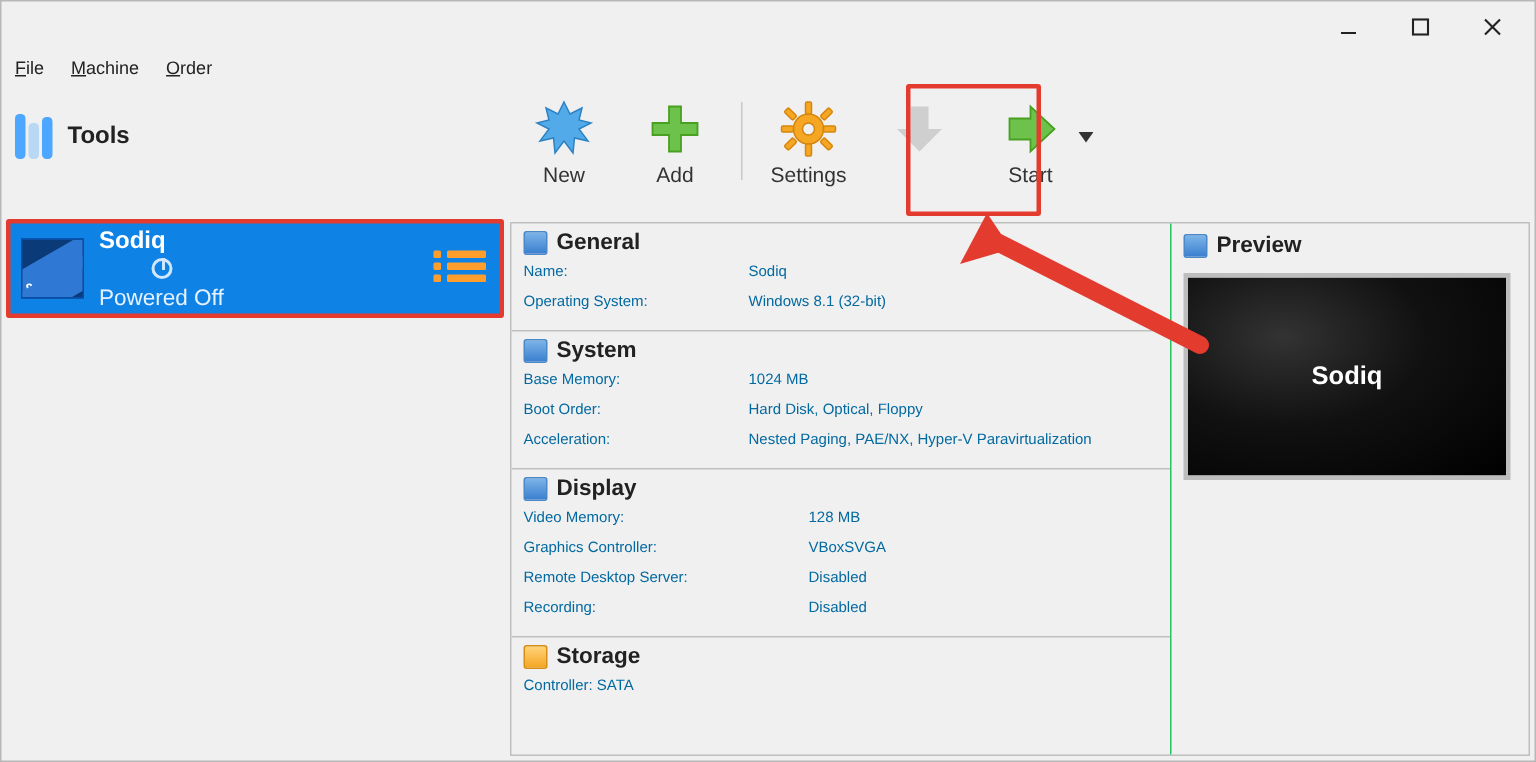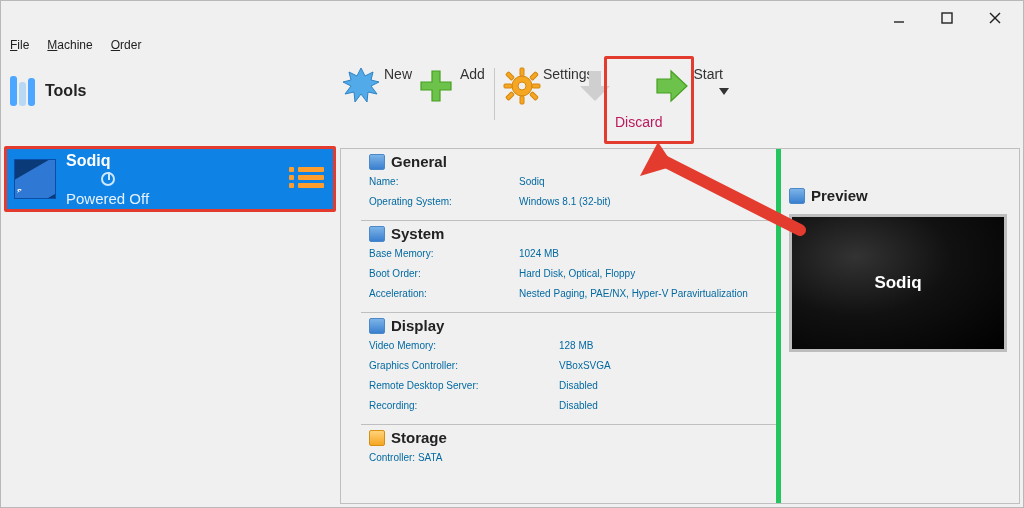--- a/index.html
+++ b/index.html
@@ -15,21 +15,21 @@
   .menubar span { }
   .menubar span::first-letter { text-decoration:underline; }
   
   .tools { position:absolute; left:10px; top:76px; display:flex; align-items:center; gap:10px; font-weight:700; font-size:16px; }
   .wrench { display:flex; gap:2px; align-items:flex-end; }
   .wrench .stick { width:7px; height:30px; border-radius:3px; background:#4da6ff; }
   .wrench .stick:nth-child(2){ height:24px; background:#b8d8f4; }
   .wrench .stick:nth-child(3){ height:28px; }
   
   .toolbar { position:absolute; left:340px; top:62px; display:flex; align-items:flex-start; gap:2px; }
-  .tbtn { display:flex; flex-direction:row; width:72px; padding:4px 0 2px; gap:2px; }
+  .tbtn { display:flex; flex-direction:column; align-items:center; width:72px; padding:4px 0 2px; gap:2px; }
   .tbtn .iconwrap { width:44px; height:40px; display:flex; align-items:center; justify-content:center; }
   .tbtn .lbl { font-size:14px; color:#333; }
   .tbtn.disabled .lbl { color:#be185d;margin-top:48px; }
   .divider { width:1px; height:52px; background:#c8c8c8; margin:6px 6px 0; }
   .caret { width:10px; height:40px; display:flex; align-items:flex-end; justify-content:center; padding-bottom:6px; margin-left:-6px; margin-right:4px; }
   .caret svg { width:10px; height:8px; }
   .redbox { border:3px solid #e43b2f; border-radius:2px; position:absolute; }
   
   .vmlist { position:absolute; left:4px; top:148px; width:330px; }
   .vmitem { background:#0f82e6; color:#fff; border-radius:0; padding:8px 10px; display:flex; align-items:center; gap:10px; position:relative; height:62px; }
@@ -41,33 +41,33 @@
   .vmtext { display:flex; flex-direction:column; gap:2px; }
   .vmname { font-weight:700; font-size:16px; }
   .vmstatus { display:flex; align-items:center; gap:4px; font-size:15px; color:#e6f2ff;flex-direction:column; }
   .vmstatus .pwr { width:14px; height:14px; border:2px solid #cfe7ff; border-radius:50%; position:relative; }
   .vmstatus .pwr::after { content:""; position:absolute; left:5px; top:-2px; width:2px; height:8px; background:#cfe7ff; }
   .vmmenu { position:absolute; right:10px; top:16px; }
   .vmmenu .bar { width:26px; height:5px; background:#ff9e2c; margin:3px 0; border-radius:1px; position:relative; }
   .vmmenu .bar::before { content:""; position:absolute; left:-9px; top:0; width:5px; height:5px; background:#ff9e2c; border-radius:1px; }
   
   .details { position:absolute; left:340px; top:148px; right:4px; bottom:4px; border:1px solid #bfbfbf; background:#f0f0f0; display:flex; }
-  .detailsMain { flex:1; border-right:5px solid #22c55e; overflow:hidden;margin-left:20px; }
+  .detailsMain { flex:1; border-right:1px solid #22c55e; overflow:hidden; }
   .detailsSide { width:238px; }
   .section { border-bottom:1px solid #bfbfbf; padding:4px 8px 8px 8px; }
   .secheader { display:flex; align-items:center; gap:6px; font-weight:700; font-size:15px; padding-bottom:2px; }
   .secheader .sicon { width:16px; height:16px; border:1px solid #4a88c7; background:linear-gradient(#7db4e8,#3a7fcf); border-radius:2px; }
   .secheader.storage .sicon { background:linear-gradient(#ffd37a,#f5a623); border-color:#d68f12; }
   .kv { display:flex; font-size:10px; line-height:20px; color:#0369a1; }
   .kv .k { width:150px; }
   .kv .v {  }
   .kv.wide .k { width:190px; }
   
   .preview { padding:6px 8px; }
-  .pvlabel { display:flex; align-items:center; gap:6px; font-weight:700; font-size:15px;margin-top:32px; }
+  .pvlabel { display:flex; align-items:center; gap:6px; font-weight:700; font-size:15px; }
   .pvbox { margin-top:10px; width:218px; height:138px; border:3px solid #bdbdbd; background:radial-gradient(ellipse at 30% 30%, #333 0%, #111 45%, #000 100%); display:flex; align-items:center; justify-content:center; color:#fff; font-weight:700; font-size:17px; }
   
   .arrow { position:absolute; left:640px; top:136px; pointer-events:none; }
 </style>
 </head>
 <body>
 
 <div class="window">
   <div class="border"></div>
 

